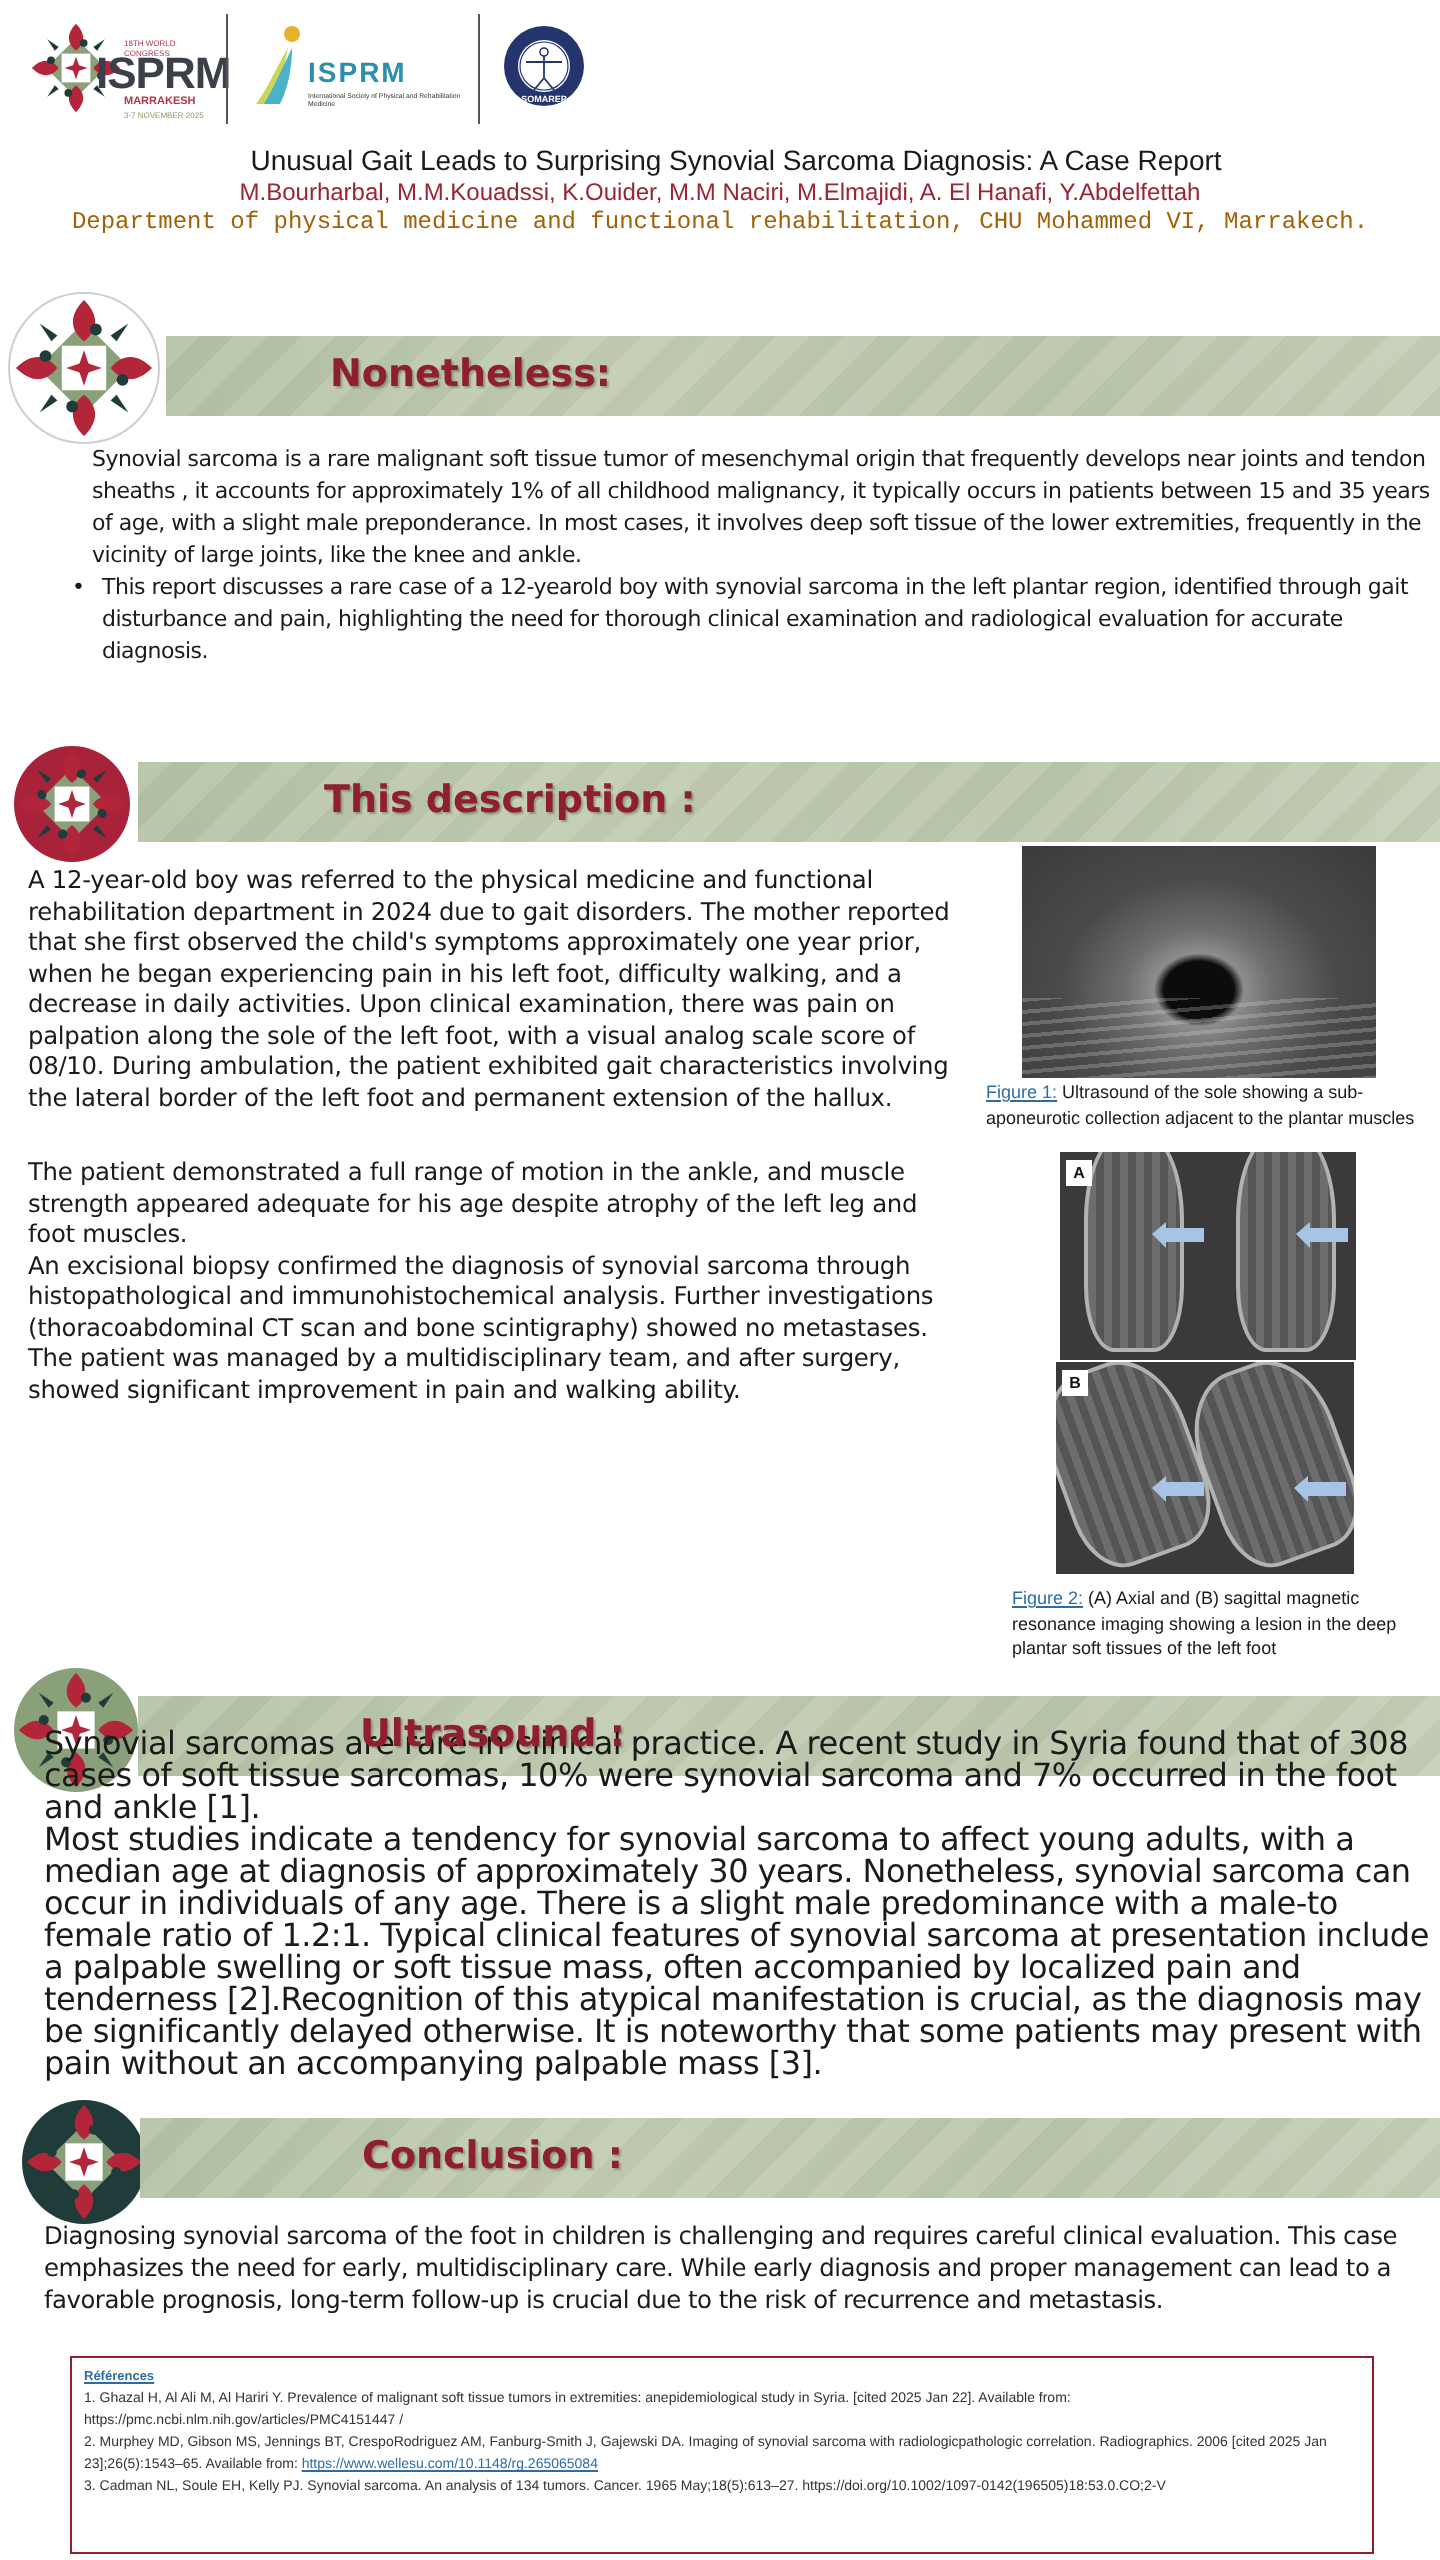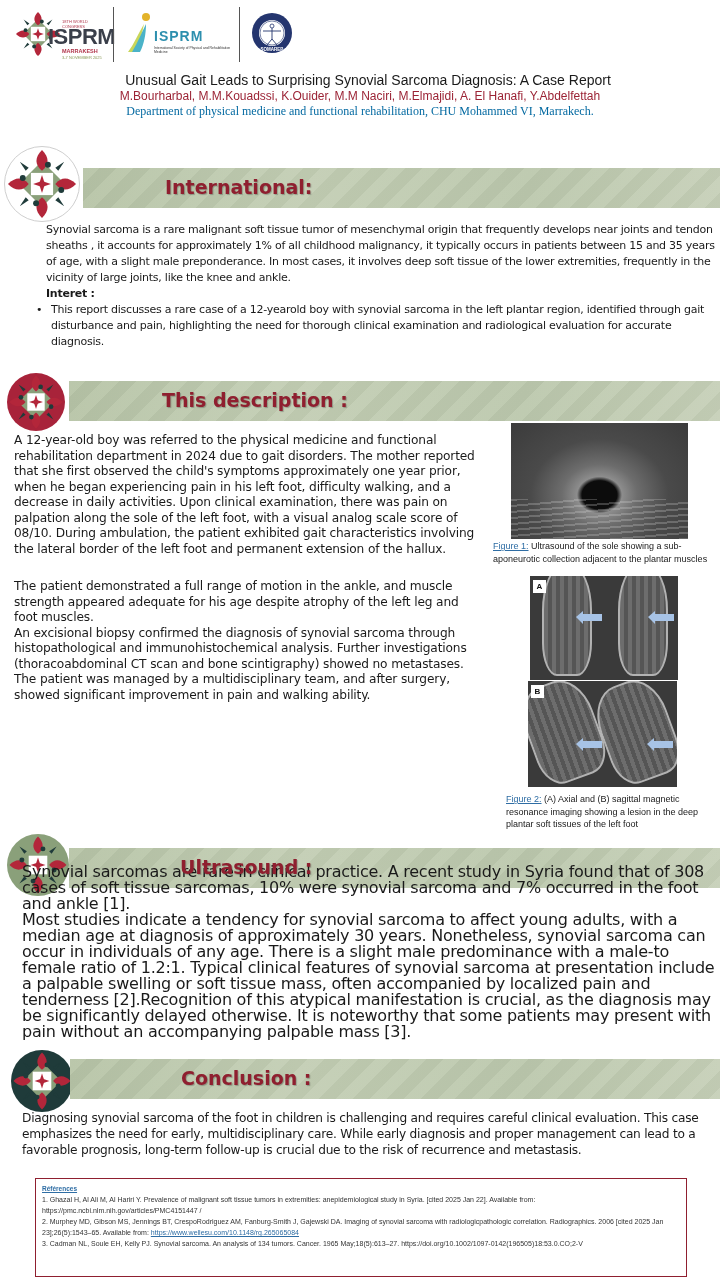--- a/index.html
+++ b/index.html
@@ -17,21 +17,21 @@
   .vdiv { position: absolute; top: 7px; width: 1px; height: 55px; background: #555; }
   .logo-isprm { position: absolute; left: 124px; top: 10px; width: 104px; height: 50px; }
   .logo-isprm .txt { position: absolute; left: 30px; top: 18px; font-family: "Liberation Sans", sans-serif; font-weight: bold; font-size: 14px; color: #2d8fae; letter-spacing: 1px; }
   .logo-isprm .sub { position: absolute; left: 30px; top: 36px; font-size: 3.4px; line-height: 4px; color: #333; font-family: "Liberation Sans", sans-serif; width: 80px; }
   .logo-somarep { position: absolute; left: 251px; top: 12px; width: 42px; height: 42px; }
 
   
   .title-block { position: absolute; top: 72px; left: 0; width: 720px; text-align: center; }
   .title { font-family: "Liberation Sans", sans-serif; font-size: 14px; color: #1a1a1a; line-height: 17px; padding-left: 16px; }
   .authors { font-family: "Liberation Sans", sans-serif; font-size: 12px; color: #9b2335; line-height: 15px; }
-  .affil { font-family: Liberation Serif, serif; font-size: 12px; color: #0369a1; line-height: 15px; }
+  .affil { font-family: Liberation Mono, monospace; font-size: 12px; color: #a16207; line-height: 15px; }
 
   
   .sec-emblem { position: absolute; border-radius: 50%; overflow: hidden; }
   .sec-band { position: absolute; height: 40px; right: 0;
     background: linear-gradient(90deg, #b7c4a7 0%, #c3ceb4 35%, #bcc8ad 70%, #c6d0b8 100%); }
   .sec-band::after { content: ""; position: absolute; inset: 0;
     background: repeating-linear-gradient(135deg, rgba(255,255,255,0.05) 0 12px, rgba(0,0,0,0.03) 12px 24px); }
   .sec-title { position: absolute; top: 8px; font-family: "DejaVu Sans", sans-serif; font-weight: bold; font-size: 19px; color: #8f1f2f; text-shadow: 1px 1px 1px rgba(0,0,0,0.25); z-index: 1; }
 
   .para { position: absolute; font-family: "DejaVu Sans", sans-serif; color: #1a1a1a; }
@@ -137,25 +137,24 @@
 <div class="title-block">
   <div class="title">Unusual Gait Leads to Surprising Synovial Sarcoma Diagnosis: A Case Report</div>
   <div class="authors">M.Bourharbal, M.M.Kouadssi, K.Ouider, M.M Naciri, M.Elmajidi, A. El Hanafi, Y.Abdelfettah</div>
   <div class="affil">Department of physical medicine and functional rehabilitation, CHU Mohammed VI, Marrakech.</div>
 </div>
 
 <svg class="sec-emblem" style="left:4px;top:146px;width:76px;height:76px;border:1px solid #cfcfcf;background:#fff" viewBox="0 0 100 100">
     <use href="#emblem"></use>
   </svg>
 <div class="sec-band" style="left:83px;top:168px;">
-  <span class="sec-title" style="left:82px">International:</span>
+  <span class="sec-title" style="left:82px">Nonetheless:</span>
 </div>
 <div class="para intro-text">
   <p>Synovial sarcoma is a rare malignant soft tissue tumor of mesenchymal origin that frequently develops near joints and tendon sheaths , it accounts for approximately 1% of all childhood malignancy, it typically occurs in patients between 15 and 35 years of age, with a slight male preponderance. In most cases, it involves deep soft tissue of the lower extremities, frequently in the vicinity of large joints, like the knee and ankle.</p>
-  <p class="intro-label">Interet :</p>
   <div class="bullet-row" style="margin-left:-12px">
     <span class="dot">•</span>
     <span>This report discusses a rare case of a 12-yearold boy with synovial sarcoma in the left plantar region, identified through gait disturbance and pain, highlighting the need for thorough clinical examination and radiological evaluation for accurate diagnosis.</span>
   </div>
 </div>
 
 <svg class="sec-emblem" style="left:7px;top:373px;width:58px;height:58px;background:#a8233a" viewBox="0 0 100 100">
     <use href="#emblem"></use>
   </svg>
 <div class="sec-band" style="left:69px;top:381px;">

